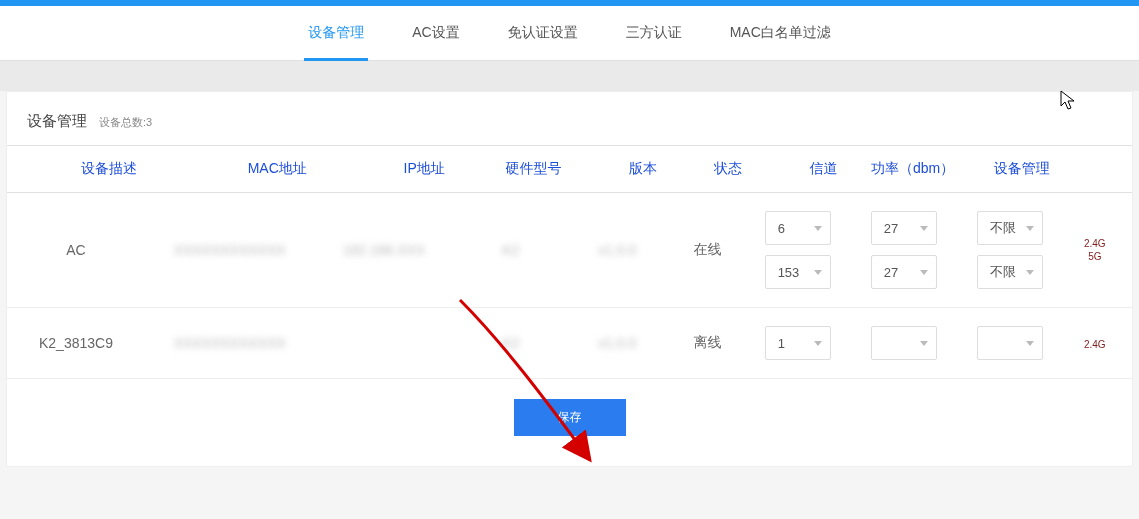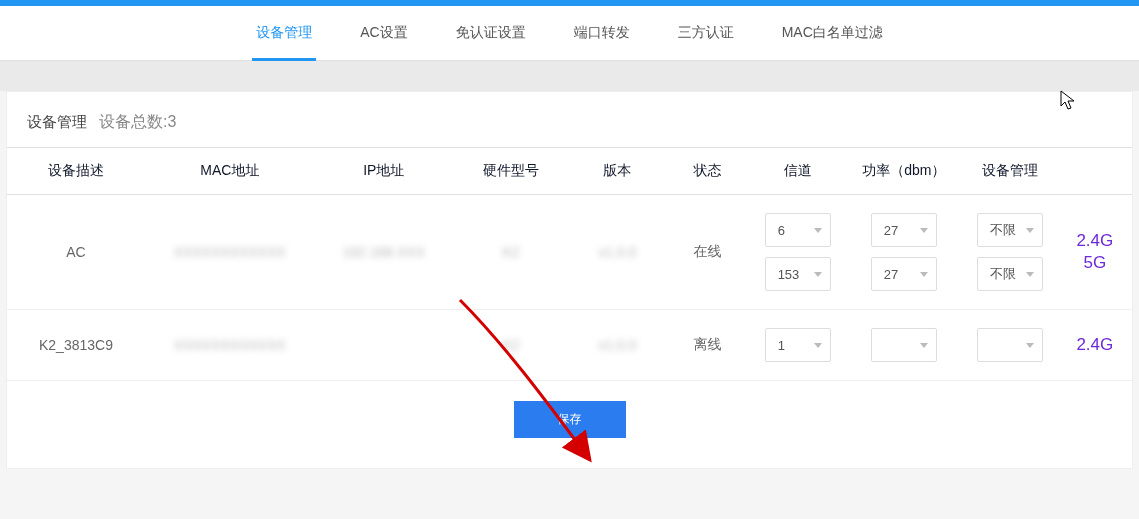--- a/index.html
+++ b/index.html
@@ -11,36 +11,36 @@
     .tab { padding: 18px 4px; cursor: pointer; color: #555; position: relative; }
     .tab.active { color: #2196f3; }
     .tab.active::after { content: ""; position: absolute; left: 0; right: 0; bottom: -1px; height: 3px; background: #2196f3; }
     
     .spacer { height: 30px; background: #eaeaea; }
     
     .panel { background: #fff; margin: 0 6px; padding-bottom: 30px; border: 1px solid #eee; }
     
     .panel-header { padding: 20px 20px 14px 20px; display: flex; align-items: baseline; gap: 12px; }
     .panel-title { font-size: 15px; color: #444; }
-    .panel-sub { font-size: 16px; color: #888; }
+    .panel-sub { font-size: 11px; color: #888; }
     
     table { width: 100%; border-collapse: collapse; table-layout: fixed; }
-    thead th { font-weight: normal; color: #0f172a; padding: 14px 8px; text-align: center; border-top: 1px solid #e0e0e0; border-bottom: 1px solid #e0e0e0; }
+    thead th { font-weight: normal; color: #1d4ed8; padding: 14px 8px; text-align: right; border-top: 1px solid #e0e0e0; border-bottom: 1px solid #e0e0e0; }
     tbody td { padding: 18px 8px; text-align: center; color: #666; border-bottom: 1px solid #eee; vertical-align: middle; }
     
     .blurred { color: #bbb; filter: blur(3px); user-select: none; }
     
     .sel-wrap { display: inline-flex; align-items: center; border: 1px solid #ddd; border-radius: 2px; height: 34px; padding: 0 8px 0 12px; min-width: 66px; background: #fff; cursor: pointer; justify-content: space-between; }
     .sel-val { color: #555; font-size: 13px; }
     .caret { width: 0; height: 0; border-left: 4px solid transparent; border-right: 4px solid transparent; border-top: 5px solid #bbb; margin-left: 6px; }
     
     .cell-stack { display: flex; flex-direction: column; gap: 10px; align-items: center; }
     
     .band-stack { display: flex; flex-direction: column; gap: 0; align-items: center; line-height: 1.3; }
-    .band { color: #6d28d9; font-size: 17px; }
+    .band { color: #7f1d1d; font-size: 10px; }
     
     .save-row { text-align: center; margin-top: 20px; }
     .save-btn { display: inline-block; background: #2b7cee; color: #fff; border: none; padding: 10px 44px; font-size: 12px; cursor: pointer; }
     
     .arrow-overlay { position: absolute; pointer-events: none; }
     .cursor-overlay { position: absolute; pointer-events: none; font-size: 18px; }
     
     .col-desc   { width: 130px; }
     .col-mac    { width: 160px; }
     .col-ip     { width: 130px; }
@@ -54,21 +54,20 @@
   </style>
 </head>
 <body>
 
 <div class="top-bar"></div>
 
 <div class="tabs-bar">
   <div class="tab active"><span>设备管理</span></div>
   <div class="tab"><span>AC设置</span></div>
   <div class="tab"><span>免认证设置</span></div>
-  <div class="tab"><span>端口转发</span></div>
   <div class="tab"><span>三方认证</span></div>
   <div class="tab"><span>MAC白名单过滤</span></div>
 </div>
 
 <div class="spacer"></div>
 
 <div class="panel">
   <div class="panel-header">
     <span class="panel-title">设备管理</span>
     <span class="panel-sub">设备总数:3</span>

